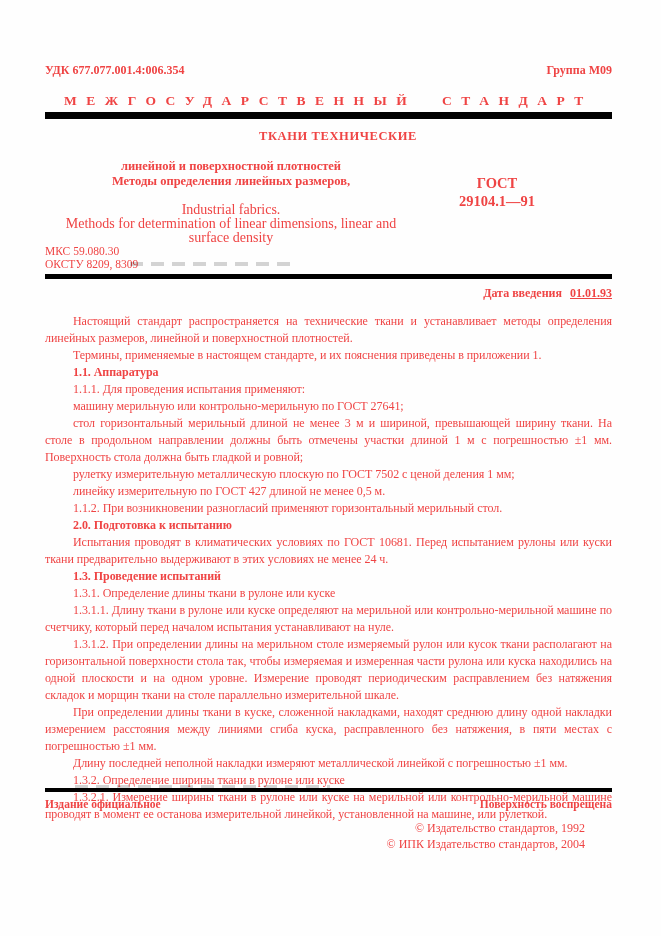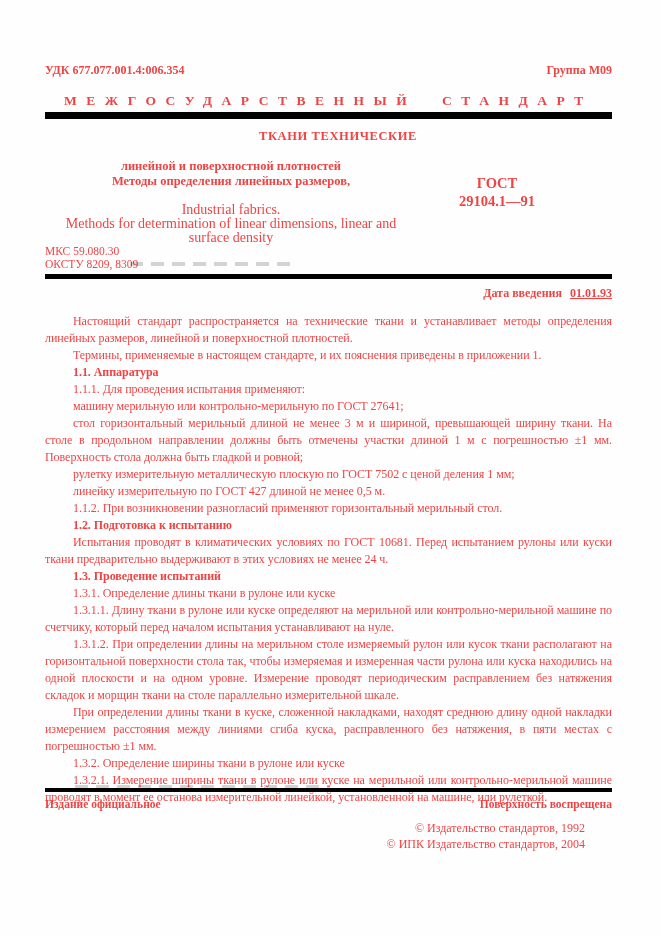--- a/index.html
+++ b/index.html
@@ -174,27 +174,28 @@
     <p>Термины, применяемые в настоящем стандарте, и их пояснения приведены в приложении 1.</p>
 
 
     <p class="bold">1.1. Аппаратура</p>
     <p>1.1.1. Для проведения испытания применяют:</p>
     <p>машину мерильную или контрольно-мерильную по ГОСТ 27641;</p>
     <p>стол горизонтальный мерильный длиной не менее 3 м и шириной, превышающей ширину ткани. На столе в продольном направлении должны быть отмечены участки длиной 1 м с погрешностью ±1 мм. Поверхность стола должна быть гладкой и ровной;</p>
     <p>рулетку измерительную металлическую плоскую по ГОСТ 7502 с ценой деления 1 мм;</p>
     <p>линейку измерительную по ГОСТ 427 длиной не менее 0,5 м.</p>
     <p>1.1.2. При возникновении разногласий применяют горизонтальный мерильный стол.</p>
-    <p class="bold">1.2. Подготовка к испытанию</p>
+    <p class="bold">2.0. Подготовка к испытанию</p>
     <p>Испытания проводят в климатических условиях по ГОСТ 10681. Перед испытанием рулоны или куски ткани предварительно выдерживают в этих условиях не менее 24 ч.</p>
     <p class="bold">1.3. Проведение испытаний</p>
     <p>1.3.1. Определение длины ткани в рулоне или куске</p>
     <p>1.3.1.1. Длину ткани в рулоне или куске определяют на мерильной или контрольно-мерильной машине по счетчику, который перед началом испытания устанавливают на нуле.</p>
     <p>1.3.1.2. При определении длины на мерильном столе измеряемый рулон или кусок ткани располагают на горизонтальной поверхности стола так, чтобы измеряемая и измеренная части рулона или куска находились на одной плоскости и на одном уровне. Измерение проводят периодическим расправлением без натяжения складок и морщин ткани на столе параллельно измерительной шкале.</p>
     <p>При определении длины ткани в куске, сложенной накладками, находят среднюю длину одной накладки измерением расстояния между линиями сгиба куска, расправленного без натяжения, в пяти местах с погрешностью ±1 мм.</p>
+    <p>Длину последней неполной накладки измеряют металлической линейкой с погрешностью ±1 мм.</p>
     <p>1.3.2. Определение ширины ткани в рулоне или куске</p>
     <p>1.3.2.1. Измерение ширины ткани в рулоне или куске на мерильной или контрольно-мерильной машине проводят в момент ее останова измерительной линейкой, установленной на машине, или рулеткой.</p>
   </div>
 
   <div class="footer">
     <div class="rule rule-footer"></div>
     <div class="footer-row">
       <span>Издание официальное</span>
       <span>Поверхность воспрещена</span>
     </div>

